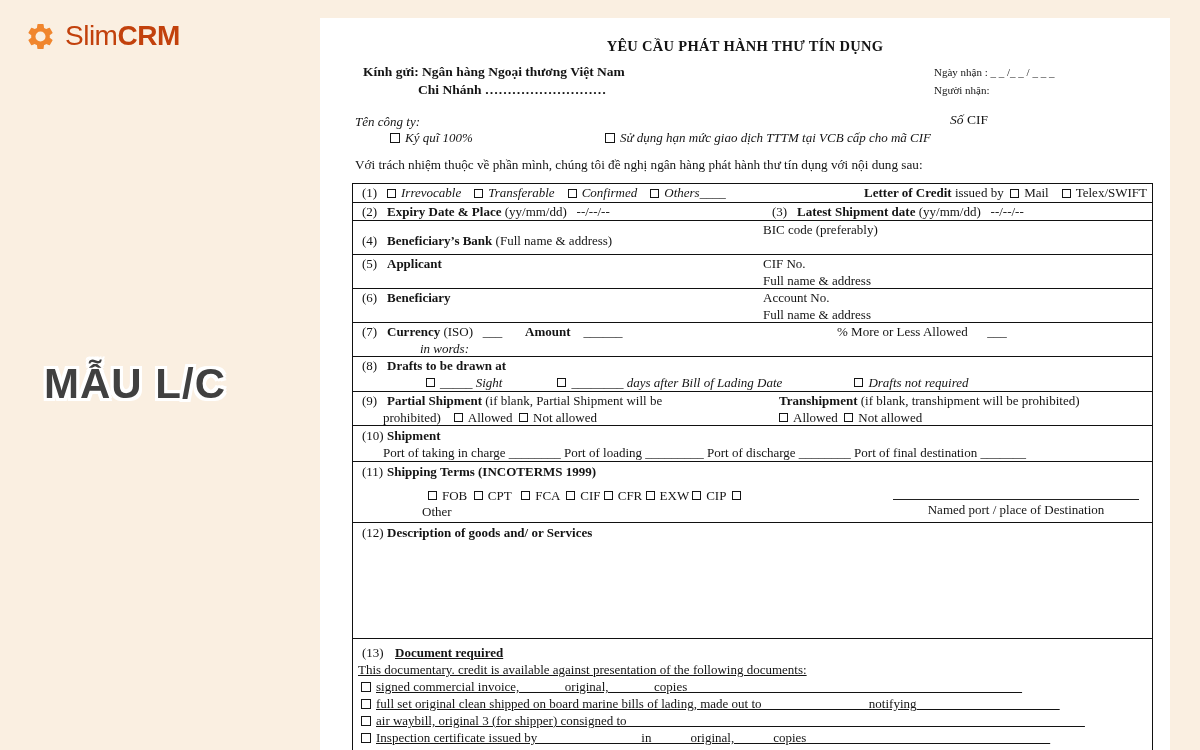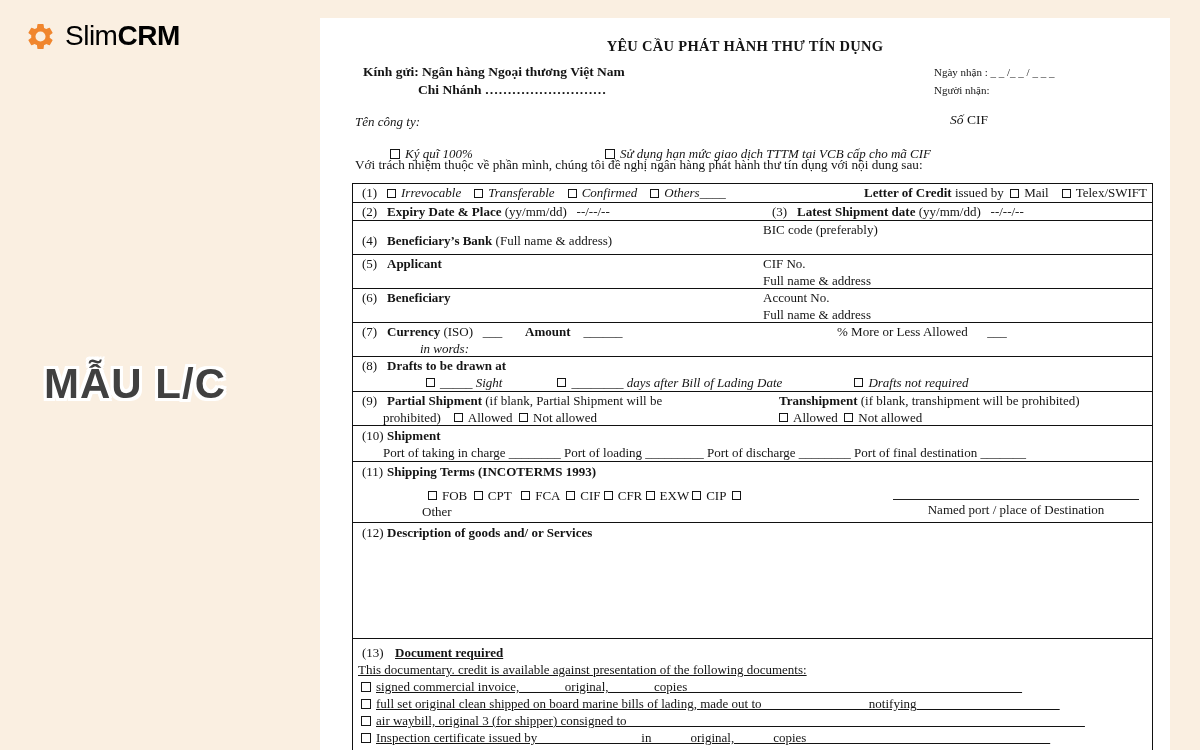--- a/index.html
+++ b/index.html
@@ -8,21 +8,21 @@
     position:relative;
     background:#faefe1;
     font-family:"Liberation Serif", serif;
     color:#141414;
   }
 
   
   .brand { position:absolute; left:25px; top:20px; display:flex; align-items:center; gap:9px;
            font-family:"Liberation Sans", sans-serif; }
   .brand .gear { width:31px; height:31px; display:block; }
-  .brand .wordmark { font-size:28px; color:#000000; letter-spacing:-0.5px; }
+  .brand .wordmark { font-size:28px; color:#c2410c; letter-spacing:-0.5px; }
   .brand .wordmark .bold { font-weight:bold; }
 
   
   .watermark {
     position:absolute; left:44px; top:360px;
     font-family:"Liberation Sans", sans-serif;
     font-weight:bold; font-size:42px; letter-spacing:1px;
     color:#404040;
     text-shadow:
       -3px -3px 0 #fff, 3px -3px 0 #fff, -3px 3px 0 #fff, 3px 3px 0 #fff,
@@ -36,21 +36,21 @@
 
   .doc-title { position:absolute; top:20px; left:0; right:0; text-align:center;
                font-weight:bold; font-size:14.5px; letter-spacing:0.3px; }
 
   .hdr-to { position:absolute; left:43px; top:45px; font-weight:bold; font-size:13.5px; line-height:18px; }
   .hdr-to .l2 { padding-left:55px; }
   .hdr-right { position:absolute; left:614px; top:45px; font-size:11px; line-height:18px; }
 
   .company-label { position:absolute; left:35px; top:96px; font-size:13px; }
   .cif-label { position:absolute; left:630px; top:94px; font-size:13.5px; }
-  .opt-row { position:absolute; top:128px; font-size:13px;padding-left:32px; }
+  .opt-row { position:absolute; top:112px; font-size:13px;padding-left:32px; }
   .opt-row.o1 { left:38px; }
   .opt-row.o2 { left:253px; }
   .intro { position:absolute; left:35px; top:139px; font-size:13.2px; }
 
   
   .cb { display:inline-block; width:9px; height:9px; border:1.4px solid #151515;
         margin-right:5px; vertical-align:-0.5px; flex:none; }
   .cb.lg { width:10px; height:10px; }
 
   
@@ -181,21 +181,21 @@
           <div><span class="cb"></span><span>Allowed</span>&nbsp;&nbsp;<span class="cb"></span><span>Not allowed</span></div>
         </span>
     </div>
 
     <div class="row r10">
       <div><span class="num">(10)</span><span class="b">Shipment</span></div>
       <div class="l2"><span>Port of taking in charge</span><span class="u">  ________ </span><span>Port of loading</span><span class="u">  _________ </span><span>Port of discharge</span><span class="u">  ________ </span><span>Port of final destination</span><span class="u">  _______</span></div>
     </div>
 
     <div class="row r11">
-      <div><span class="num">(11)</span><span class="b">Shipping Terms (INCOTERMS 1993)</span></div>
+      <div><span class="num">(11)</span><span class="b">Shipping Terms (INCOTERMS 1999)</span></div>
       <div class="l2"><span class="cb"></span><span>FOB</span>  <span class="cb gap"></span><span>CPT</span>   <span class="cb gap"></span><span>FCA</span>  <span class="cb gap"></span><span>CIF</span> <span class="cb gap"></span><span>CFR</span> <span class="cb gap"></span><span>EXW</span> <span class="cb gap"></span><span>CIP</span>  <span class="cb gap"></span></div>
       <div class="l3">Other</div>
       <div class="named">
           <div class="line"></div>
           <div>Named port / place of Destination</div>
         </div>
     </div>
 
     <div class="row r12">
       <span class="num">(12)</span><span class="b">Description of goods and/ or Services</span>

